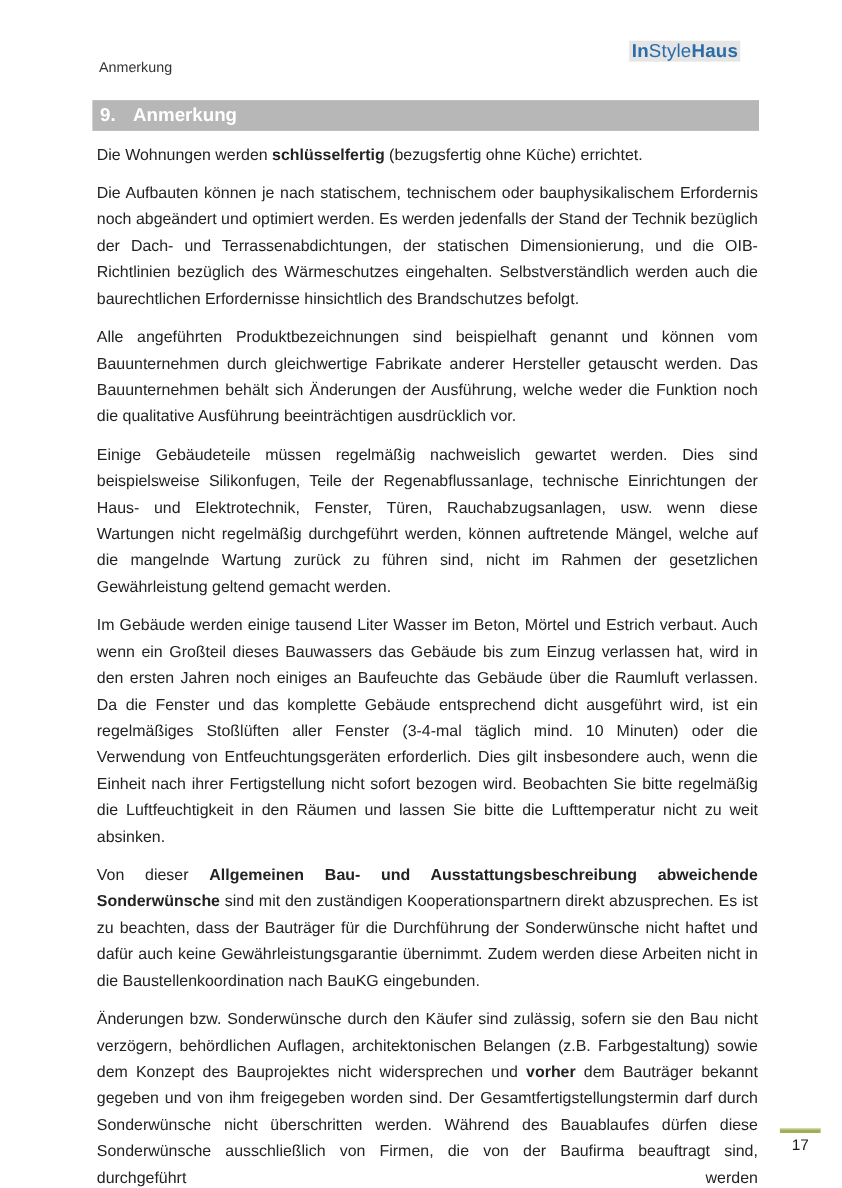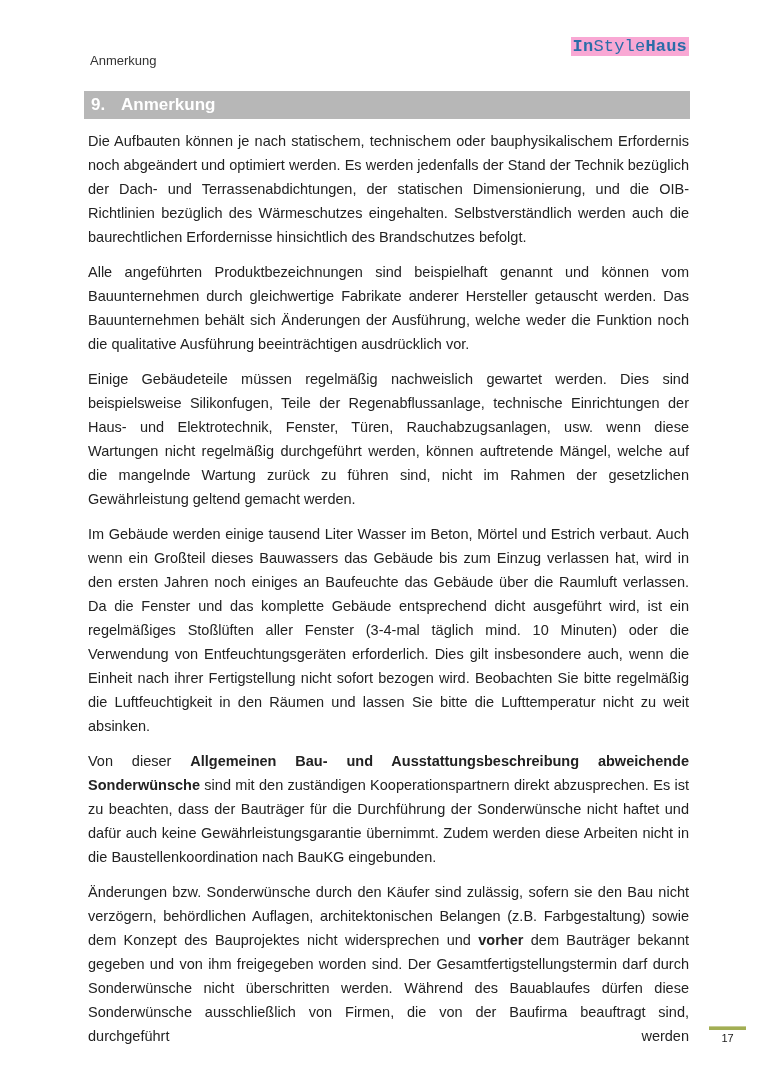--- a/index.html
+++ b/index.html
@@ -29,29 +29,28 @@
   .logo {
     position: absolute;
     top: 0;
     right: 0;
     width: 210px;
     height: 90px;
   }
   .logo-wordmark {
     position: absolute;
     top: 37px;
-    right: 76px;
+    right: 92px;
     font-size: 17px;
     line-height: 19px;
     color: #2a6da8;
-    background: #f9a8d4;
+    background: #e5e5e5;
     padding: 0 2px;
     white-space: nowrap;
     letter-spacing: 0.2px;
-    font-family: Liberation Mono, monospace;
   }
   .logo-wordmark .lw-bold { font-weight: 700; }
   .logo-wordmark .lw-light { font-weight: 400; }
 
   
   .section-banner {
     position: absolute;
     left: 84px;
     top: 91px;
     width: 606px;
@@ -94,21 +93,21 @@
     height: 3px;
     background: #a2ae53;
     border-top: 1px solid #c6cc96;
   }
   .page-number {
     position: absolute;
     left: 705px;
     top: 1032px;
     width: 45px;
     text-align: center;
-    font-size: 11px;
+    font-size: 14px;
     color: #1a1a1a;
   }
 </style>
 </head>
 <body>
 
 <div class="page">
 
   <span class="running-header">Anmerkung</span>
 
@@ -117,20 +116,21 @@
     <div class="logo-wordmark" style="color: rgb(42, 109, 168);"><span class="lw-bold">In</span><span class="lw-light">Style</span><span class="lw-bold">Haus</span></div>
 
   </div>
 
   <div class="section-banner" style="background: rgb(183, 183, 183); color: rgb(255, 255, 255);">
     <span class="sec-num">9.</span>
     <span class="sec-title">Anmerkung</span>
   </div>
 
   <div class="content" id="paragraphs" style="color: rgb(34, 34, 34);">
+      <p><span>Die Wohnungen werden </span><span style="font-weight: 700;">schlüsselfertig</span><span> (bezugsfertig ohne Küche) errichtet.</span></p>
       <p><span>Die Aufbauten können je nach statischem, technischem oder bauphysikalischem Erfordernis noch abgeändert und optimiert werden. Es werden jedenfalls der Stand der Technik bezüglich der Dach- und Terrassenabdichtungen, der statischen Dimensionierung, und die OIB-Richtlinien bezüglich des Wärmeschutzes eingehalten. Selbstverständlich werden auch die baurechtlichen Erfordernisse hinsichtlich des Brandschutzes befolgt.</span></p>
       <p><span>Alle angeführten Produktbezeichnungen sind beispielhaft genannt und können vom Bauunternehmen durch gleichwertige Fabrikate anderer Hersteller getauscht werden. Das Bauunternehmen behält sich Änderungen der Ausführung, welche weder die Funktion noch die qualitative Ausführung beeinträchtigen ausdrücklich vor.</span></p>
       <p><span>Einige Gebäudeteile müssen regelmäßig nachweislich gewartet werden. Dies sind beispielsweise Silikonfugen, Teile der Regenabflussanlage, technische Einrichtungen der Haus- und Elektrotechnik, Fenster, Türen, Rauchabzugsanlagen, usw. wenn diese Wartungen nicht regelmäßig durchgeführt werden, können auftretende Mängel, welche auf die mangelnde Wartung zurück zu führen sind, nicht im Rahmen der gesetzlichen Gewährleistung geltend gemacht werden.</span></p>
       <p><span>Im Gebäude werden einige tausend Liter Wasser im Beton, Mörtel und Estrich verbaut. Auch wenn ein Großteil dieses Bauwassers das Gebäude bis zum Einzug verlassen hat, wird in den ersten Jahren noch einiges an Baufeuchte das Gebäude über die Raumluft verlassen. Da die Fenster und das komplette Gebäude entsprechend dicht ausgeführt wird, ist ein regelmäßiges Stoßlüften aller Fenster (3-4-mal täglich mind. 10 Minuten) oder die Verwendung von Entfeuchtungsgeräten erforderlich. Dies gilt insbesondere auch, wenn die Einheit nach ihrer Fertigstellung nicht sofort bezogen wird. Beobachten Sie bitte regelmäßig die Luftfeuchtigkeit in den Räumen und lassen Sie bitte die Lufttemperatur nicht zu weit absinken.</span></p>
       <p><span>Von dieser </span><span style="font-weight: 700;">Allgemeinen Bau- und Ausstattungsbeschreibung abweichende Sonderwünsche</span><span> sind mit den zuständigen Kooperationspartnern direkt abzusprechen. Es ist zu beachten, dass der Bauträger für die Durchführung der Sonderwünsche nicht haftet und dafür auch keine Gewährleistungsgarantie übernimmt. Zudem werden diese Arbeiten nicht in die Baustellenkoordination nach BauKG eingebunden.</span></p>
       <p class="justify-last"><span>Änderungen bzw. Sonderwünsche durch den Käufer sind zulässig, sofern sie den Bau nicht verzögern, behördlichen Auflagen, architektonischen Belangen (z.B. Farbgestaltung) sowie dem Konzept des Bauprojektes nicht widersprechen und </span><span style="font-weight: 700;">vorher</span><span> dem Bauträger bekannt gegeben und von ihm freigegeben worden sind. Der Gesamtfertigstellungstermin darf durch Sonderwünsche nicht überschritten werden. Während des Bauablaufes dürfen diese Sonderwünsche ausschließlich von Firmen, die von der Baufirma beauftragt sind, durchgeführt werden</span></p>
     </div>
 
   <div class="footer-rule" style="background: rgb(162, 174, 83);"></div>
   <div class="page-number">17</div>

